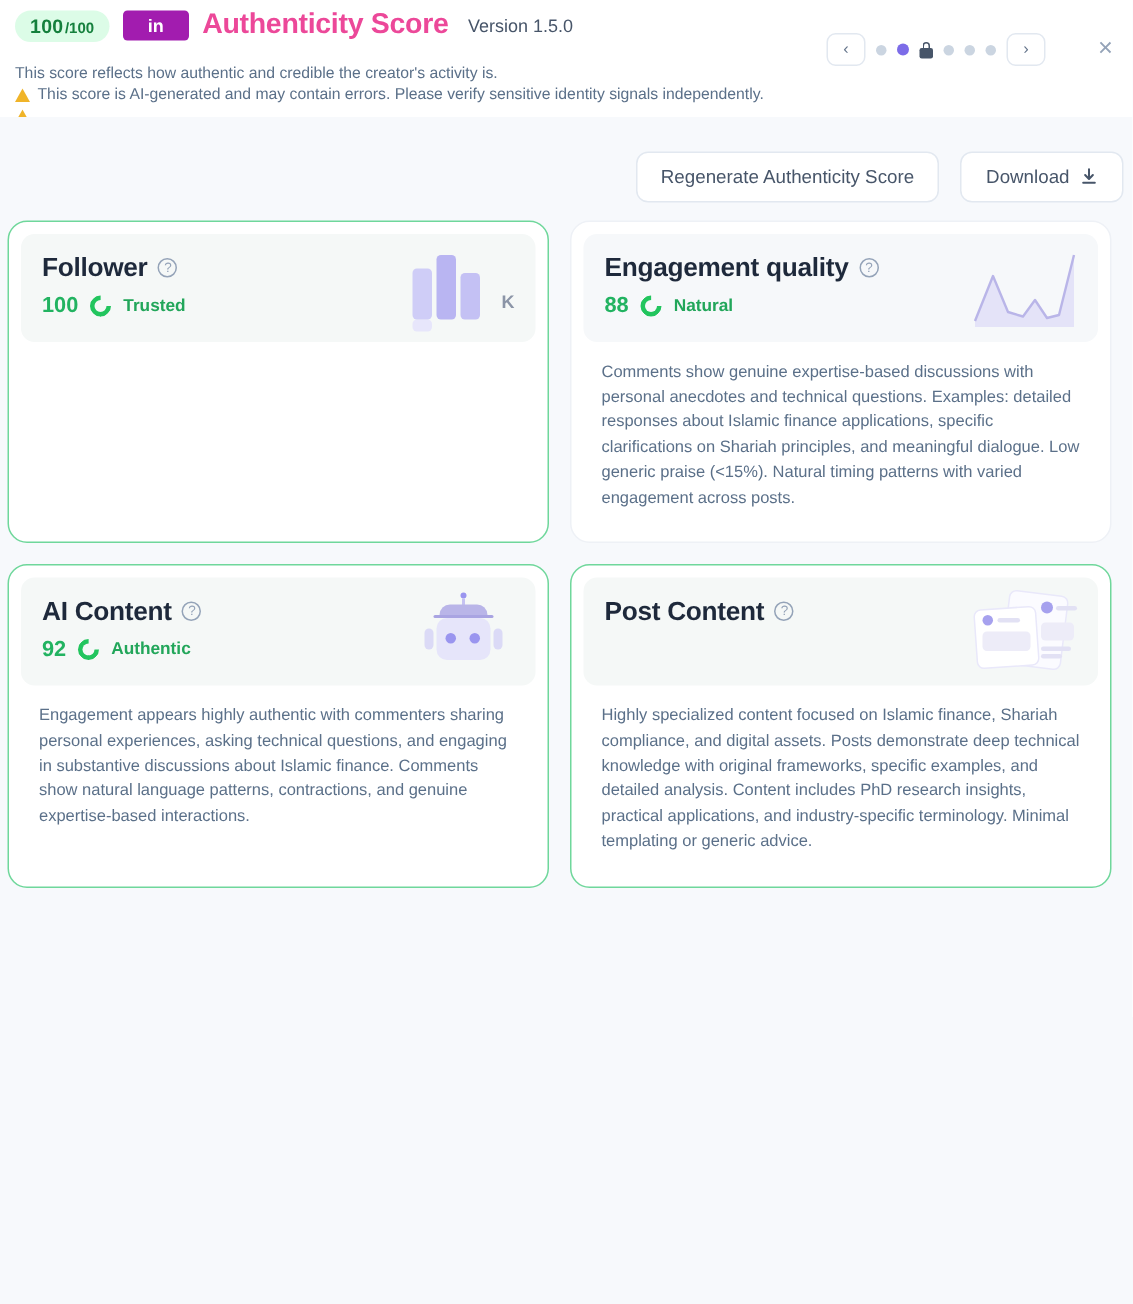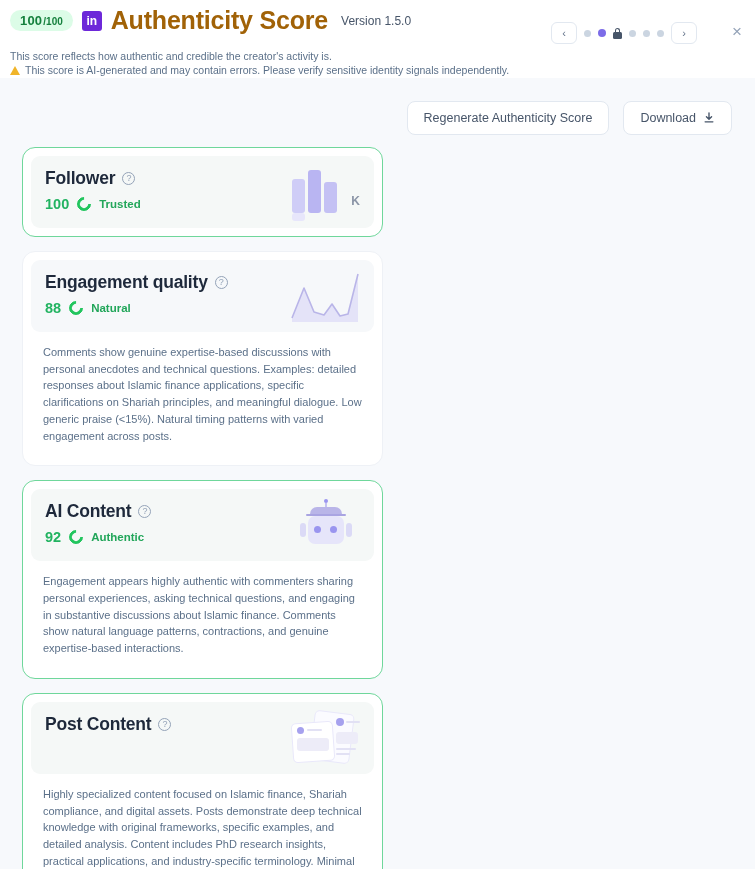--- a/index.html
+++ b/index.html
@@ -16,25 +16,25 @@
   .header { padding: 6px 10px 0 10px; position: relative; }
   .header-top { display: flex; align-items: center; gap: 9px; }
   .score-badge {
     background: #dcfce7; color: #15803d; border-radius: 999px;
     padding: 3px 10px; display: flex; align-items: baseline; gap: 1px;
     font-weight: 700;
   }
   .score-badge .big { font-size: 13px; letter-spacing: .2px; }
   .score-badge .small { font-size: 10px; font-weight: 700; }
   .li-icon {
-    width: 20px; height: 20px; background: #6d28d9; border-radius: 3px;
+    width: 44px; height: 20px; background: #a21caf; border-radius: 3px;
     color: #fff; font-size: 12px; font-weight: 700; line-height: 20px;
     text-align: center; font-family: "Liberation Sans", sans-serif;
   }
-  .app-title { font-size: 25px; font-weight: 700; color: #a16207; letter-spacing: -.2px; }
+  .app-title { font-size: 19px; font-weight: 700; color: #ec4899; letter-spacing: -.2px; }
   .version { font-size: 12px; color: #475569; margin-left: 4px; }
 
   .subtitle { font-size: 10.5px; color: #5b7089; margin-top: 15px; }
   .warn-row { display: flex; align-items: flex-start; gap: 5px; margin-top: 2px; text-align: center; }
   .warn-row .wtext { font-size: 10.5px; color: #5b7089; }
   .tri { width: 0; height: 0; border-left: 5px solid transparent; border-right: 5px solid transparent;
          border-bottom: 9px solid #f0b429; margin-top: 2px; flex: none; }
 
   
   .pager { position: absolute; right: 58px; top: 22px; display: flex; align-items: center; gap: 7px; }
@@ -45,21 +45,21 @@
   .dots { display: flex; align-items: center; gap: 7px; }
   .dot { width: 7px; height: 7px; border-radius: 50%; background: #cbd5e1; }
   .dot.active { background: #7c6ce8; width: 8px; height: 8px; }
   .lock { width: 9px; height: 11px; position: relative; }
   .lock .body { position: absolute; bottom: 0; width: 9px; height: 7px; background: #475569; border-radius: 1.5px; }
   .lock .shackle { position: absolute; top: 0; left: 2px; width: 5px; height: 5px;
      border: 1.6px solid #475569; border-bottom: none; border-radius: 3px 3px 0 0; }
   .close-x { position: absolute; right: 9px; top: 24px; width: 18px; height: 18px; color: #94a3b8; font-size: 17px; line-height: 16px; text-align: center; }
 
   
-  .panel { position: absolute; left: 0; top: 78px; right: 0; bottom: 0; background: #f7f9fc; padding: 0 22px; }
+  .panel { position: absolute; left: 0; top: 78px; right: 0; bottom: 0; background: #f7f9fc; padding: 0 5px; }
 
   .actions { display: flex; justify-content: flex-end; gap: 14px; padding: 23px 1px 12px 0; }
   .btn {
     border: 1px solid #e2e8f0; background: #fff; border-radius: 8px;
     font-size: 12.5px; color: #475569; padding: 9px 16px; display: flex; align-items: center; gap: 7px;
   }
 
   .grid { display: flex; flex-wrap: wrap; gap: 14px; }
   .card {
     width: 361px; background: #fff; border-radius: 13px; border: 1px solid #eef1f6;

